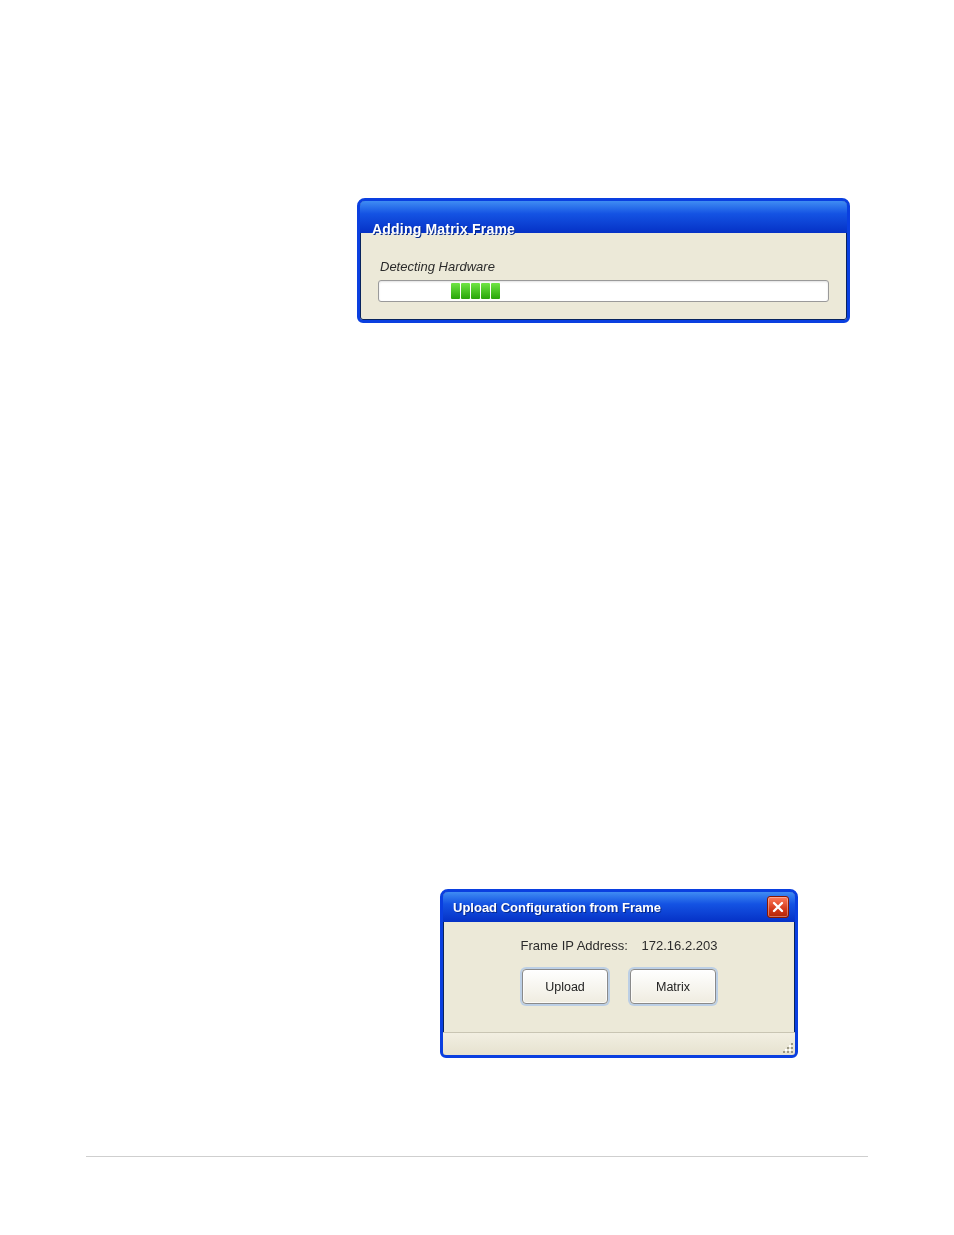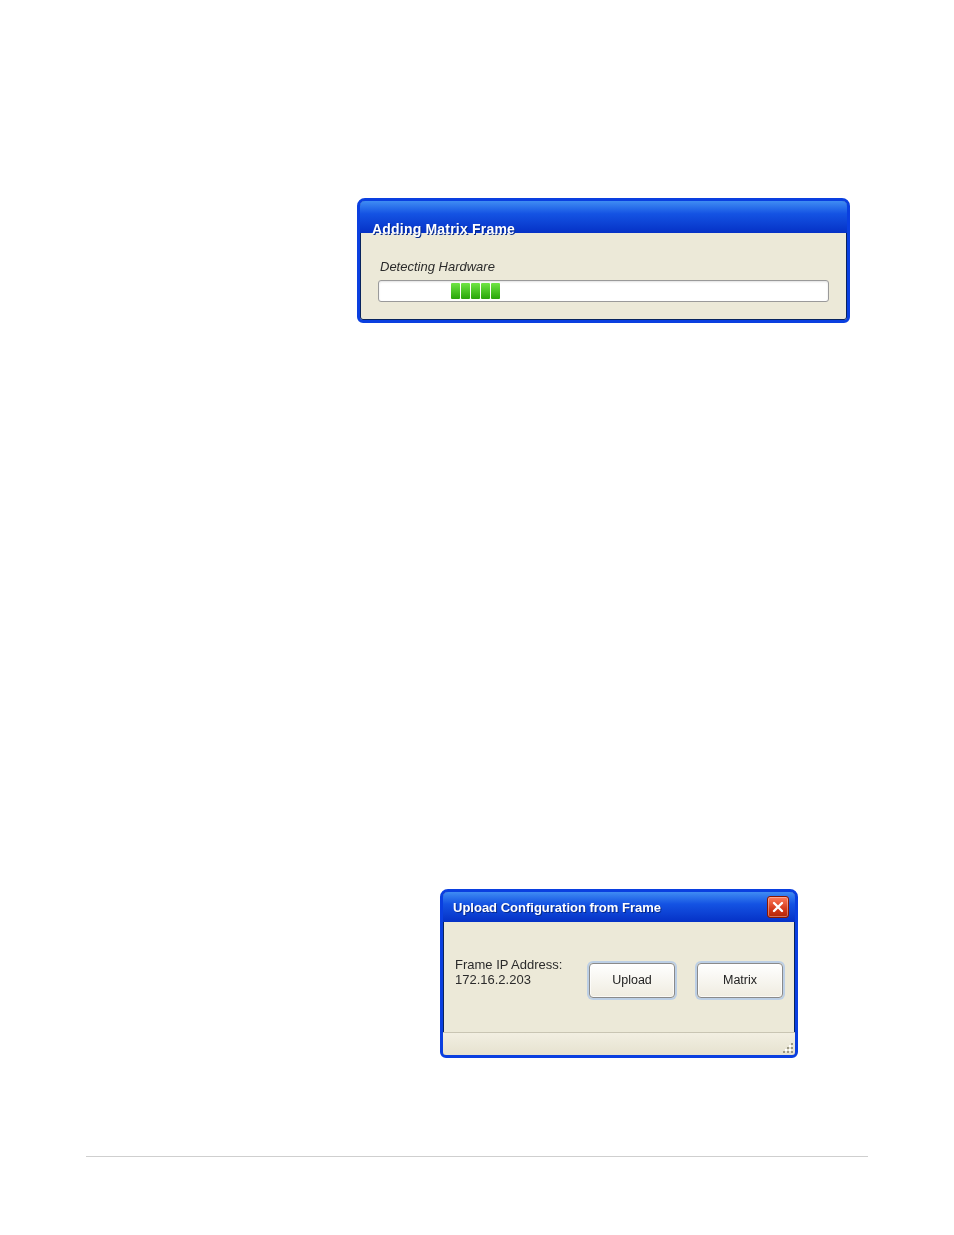--- a/index.html
+++ b/index.html
@@ -113,21 +113,21 @@
     display: flex;
     align-items: center;
     justify-content: center;
   }
   .dlg2 .close-btn svg { display:block; }
 
   .dlg2 .body {
     flex: 1;
     padding: 16px 12px 10px 12px;
     display: flex;
-    flex-direction: row;
+    flex-direction: column;
     align-items: center;
   }
   .dlg2 .ip-row {
     font-size: 13px;
     color: #2b2b2b;
     margin-bottom: 16px;
   }
   .dlg2 .ip-row .lbl { margin-right: 10px; }
   .dlg2 .btn-row { display:flex; gap: 22px; }
   .dlg2 button.xp {

